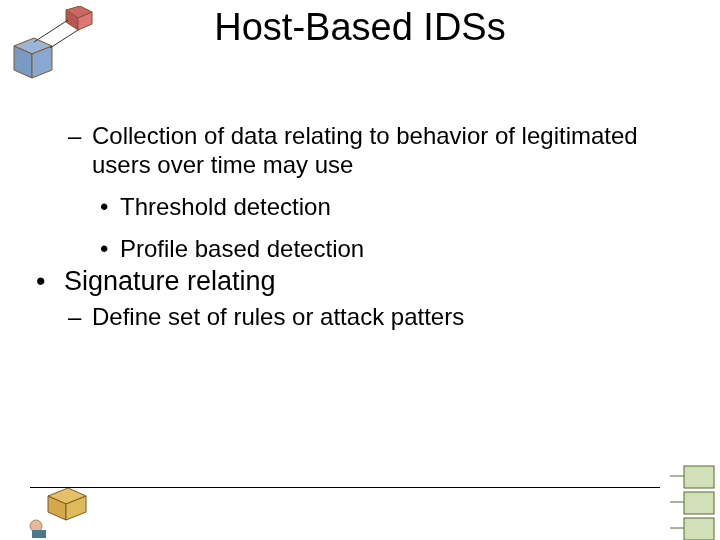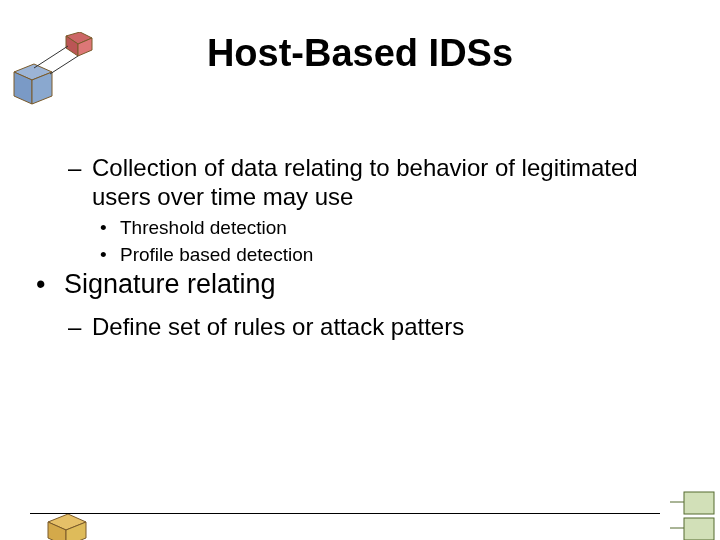--- a/index.html
+++ b/index.html
@@ -1,24 +1,24 @@
 <!DOCTYPE html>
 <html><head>
 <meta charset="utf-8">
 <style>
   html,body{margin:0;padding:0}
   body{width:720px;height:540px;background:#fff;font-family:Arial,Helvetica,sans-serif;color:#000;position:relative;overflow:hidden}
   .slide{width:720px;height:540px;position:relative}
-  .title{font-size:38px;text-align:center;margin-top:32px;font-weight:700}
+  .title{font-size:38px;text-align:center;margin-top:6px;font-weight:400}
   .content{position:absolute;left:36px;top:110px;right:30px}
   .b1{font-size:27px;line-height:1.18;margin:0 0 6px 0;padding-left:28px;position:relative}
   .b1::before{content:"•";position:absolute;left:0;top:0}
-  .b2{font-size:24px;line-height:1.2;margin:12px 0 4px 0;padding-left:56px;position:relative}
+  .b2{font-size:24px;line-height:1.2;margin:6px 0 4px 0;padding-left:56px;position:relative}
   .b2::before{content:"–";position:absolute;left:32px;top:0}
-  .b3{font-size:19px;line-height:1.25;margin:4px 0 2px 0;padding-left:84px;position:relative}
+  .b3{font-size:24px;line-height:1.25;margin:12px 0 2px 0;padding-left:84px;position:relative}
   .b3::before{content:"•";position:absolute;left:64px;top:0}
   .deco-tl{position:absolute;left:0;top:0;width:120px;height:100px}
   .deco-br{position:absolute;right:0;bottom:0;width:130px;height:90px}
   .deco-bl{position:absolute;left:28px;bottom:8px;width:80px;height:60px}
   .baseline{position:absolute;left:30px;right:60px;bottom:58px;height:0;border-top:1px solid #000}
 </style>
 </head>
 <body>
 <div class="slide">
 

